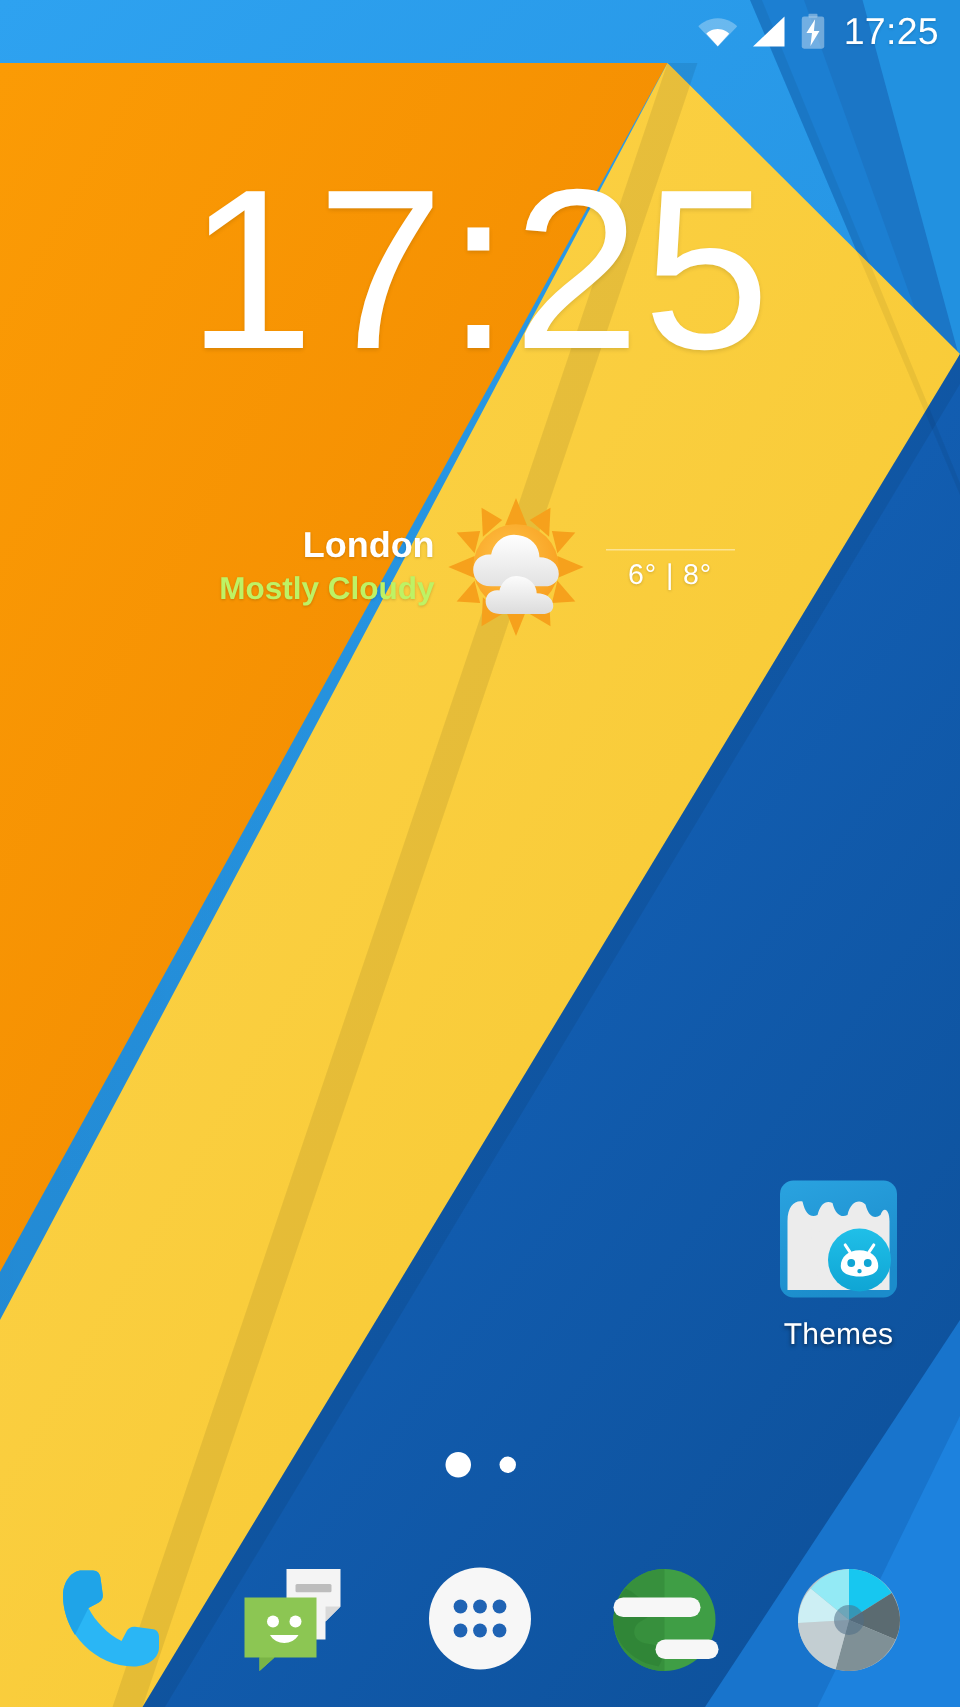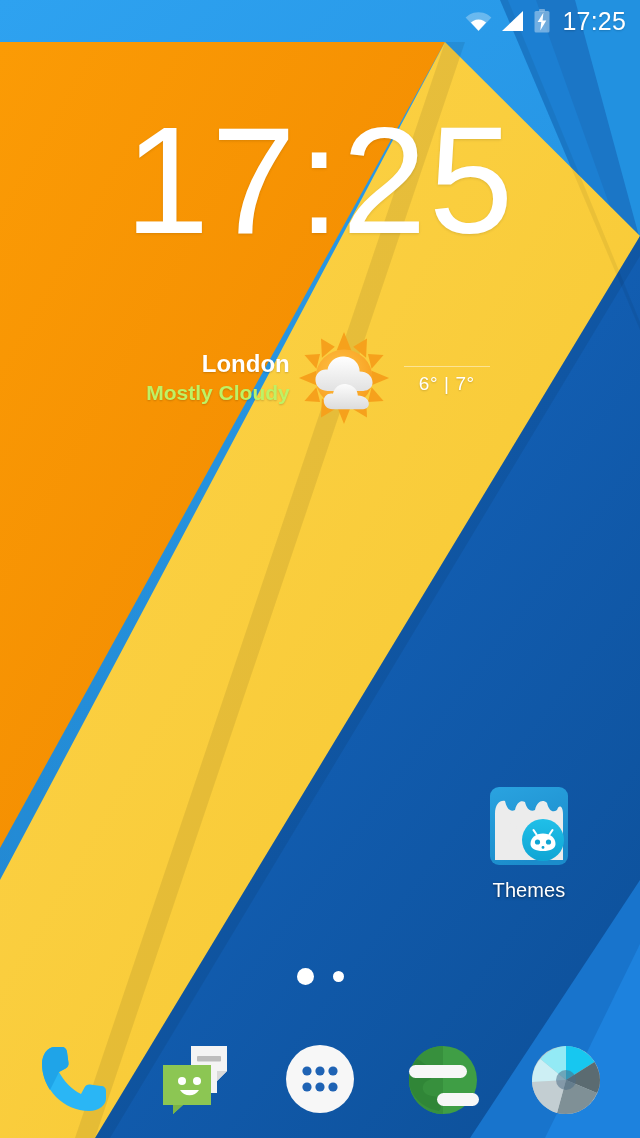--- a/index.html
+++ b/index.html
@@ -84,21 +84,21 @@
     color:#ffffff; font-size:19px; font-weight:400;
     line-height:24px; letter-spacing:.6px;
     text-shadow:0 1px 2px rgba(0,0,0,.18);
   }
 
   
   #home-icons { position:absolute; inset:0; z-index:20; }
   .home-icon {
     position:absolute; width:110px; text-align:center;
   }
-  #icon-themes { left:474px; top:784px; }
+  #icon-themes { left:504px; top:784px; }
   .icon-art { width:84px; height:84px; margin:0 auto; display:block; }
   .icon-label {
     margin-top:10px; color:#ffffff; font-size:20px; font-weight:400;
     line-height:24px; letter-spacing:.1px;
     text-shadow:0 1px 3px rgba(0,0,0,.55);
   }
 
   
   #page-indicator {
     position:absolute; left:0; top:968px; width:640px;
@@ -247,21 +247,21 @@
 
     <g>
       <path d="M38 84 C31 84 28 79 28 75 C28 70 32 66 38 67
                C40 59 47 55 54 57 C60 58 65 63 65 69
                C72 69 77 73 77 78 C77 82 74 84 69 84 Z" fill="url(#cloudG2)"></path>
     </g>
   </svg>
 
   <div id="weather-right">
     <div id="weather-divider"></div>
-    <div id="weather-range">6° | 7°</div>
+    <div id="weather-range">6° | 8°</div>
   </div>
 </div>
 
 <div id="home-icons">
 
   <div class="home-icon" id="icon-themes">
     <svg class="icon-art" viewBox="0 0 84 84">
       <defs>
         <linearGradient id="themeBg" x1="0" y1="0" x2="0.4" y2="1">
           <stop offset="0%" stop-color="#2aa3e0"></stop>

